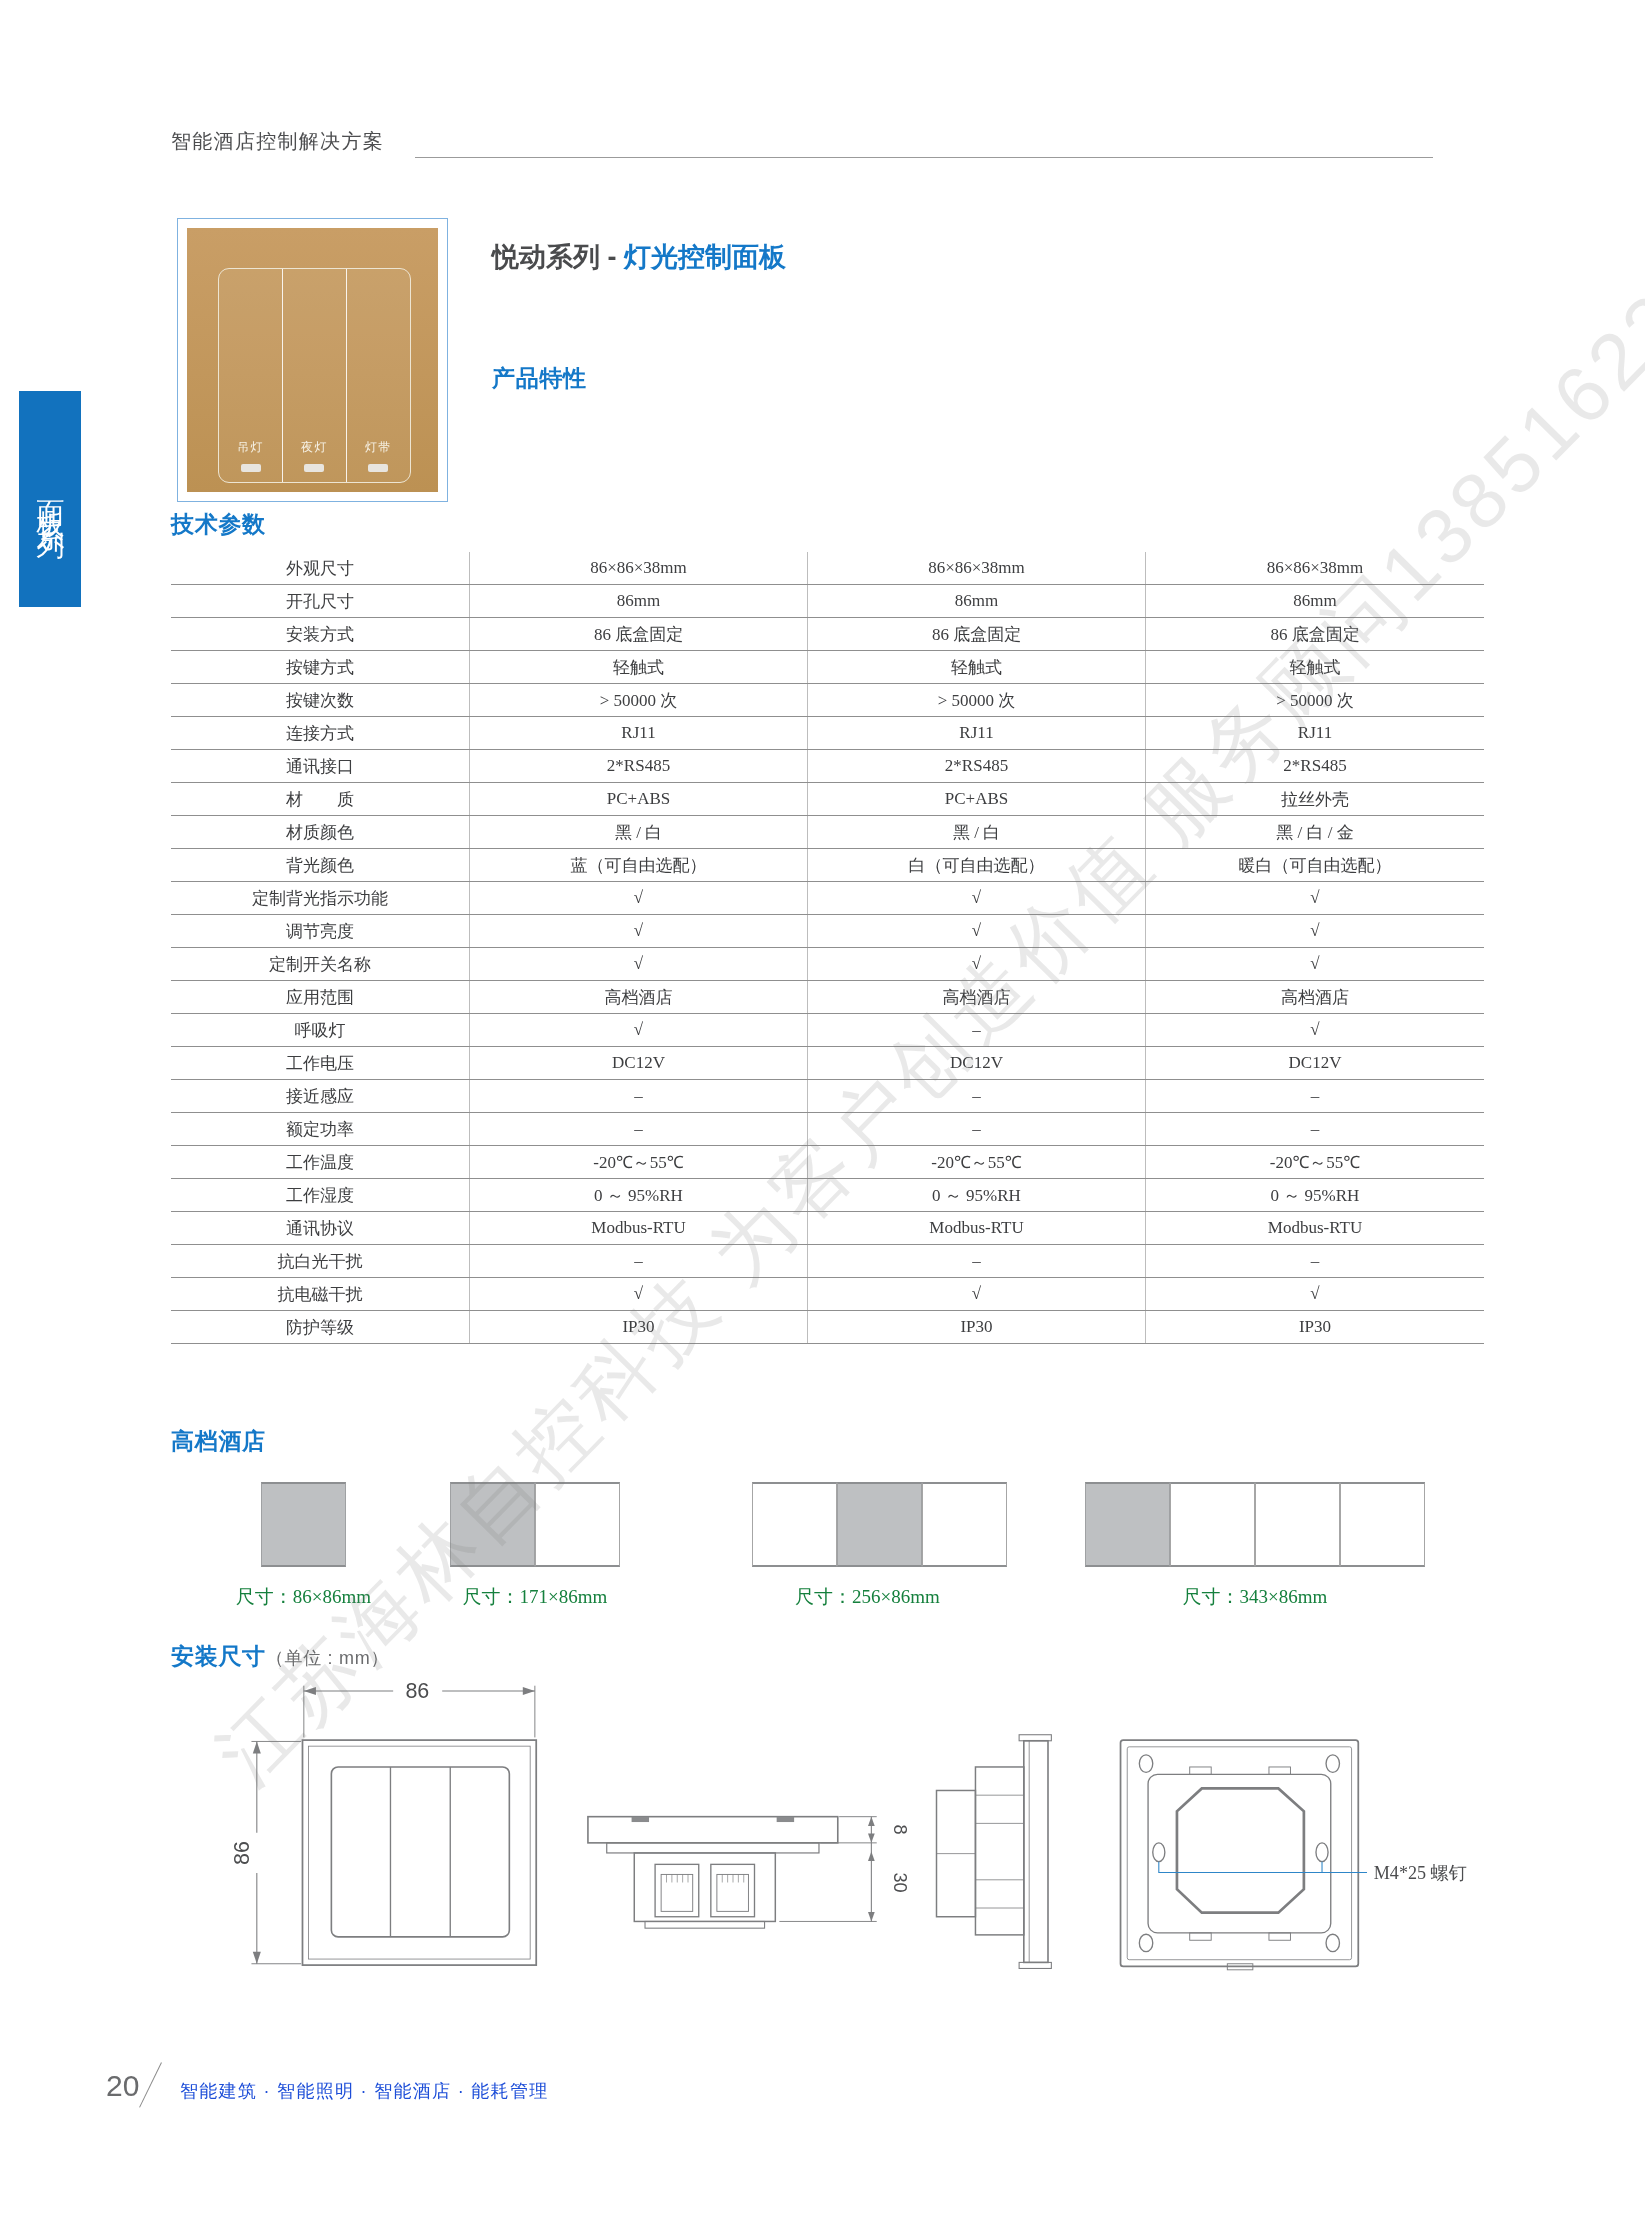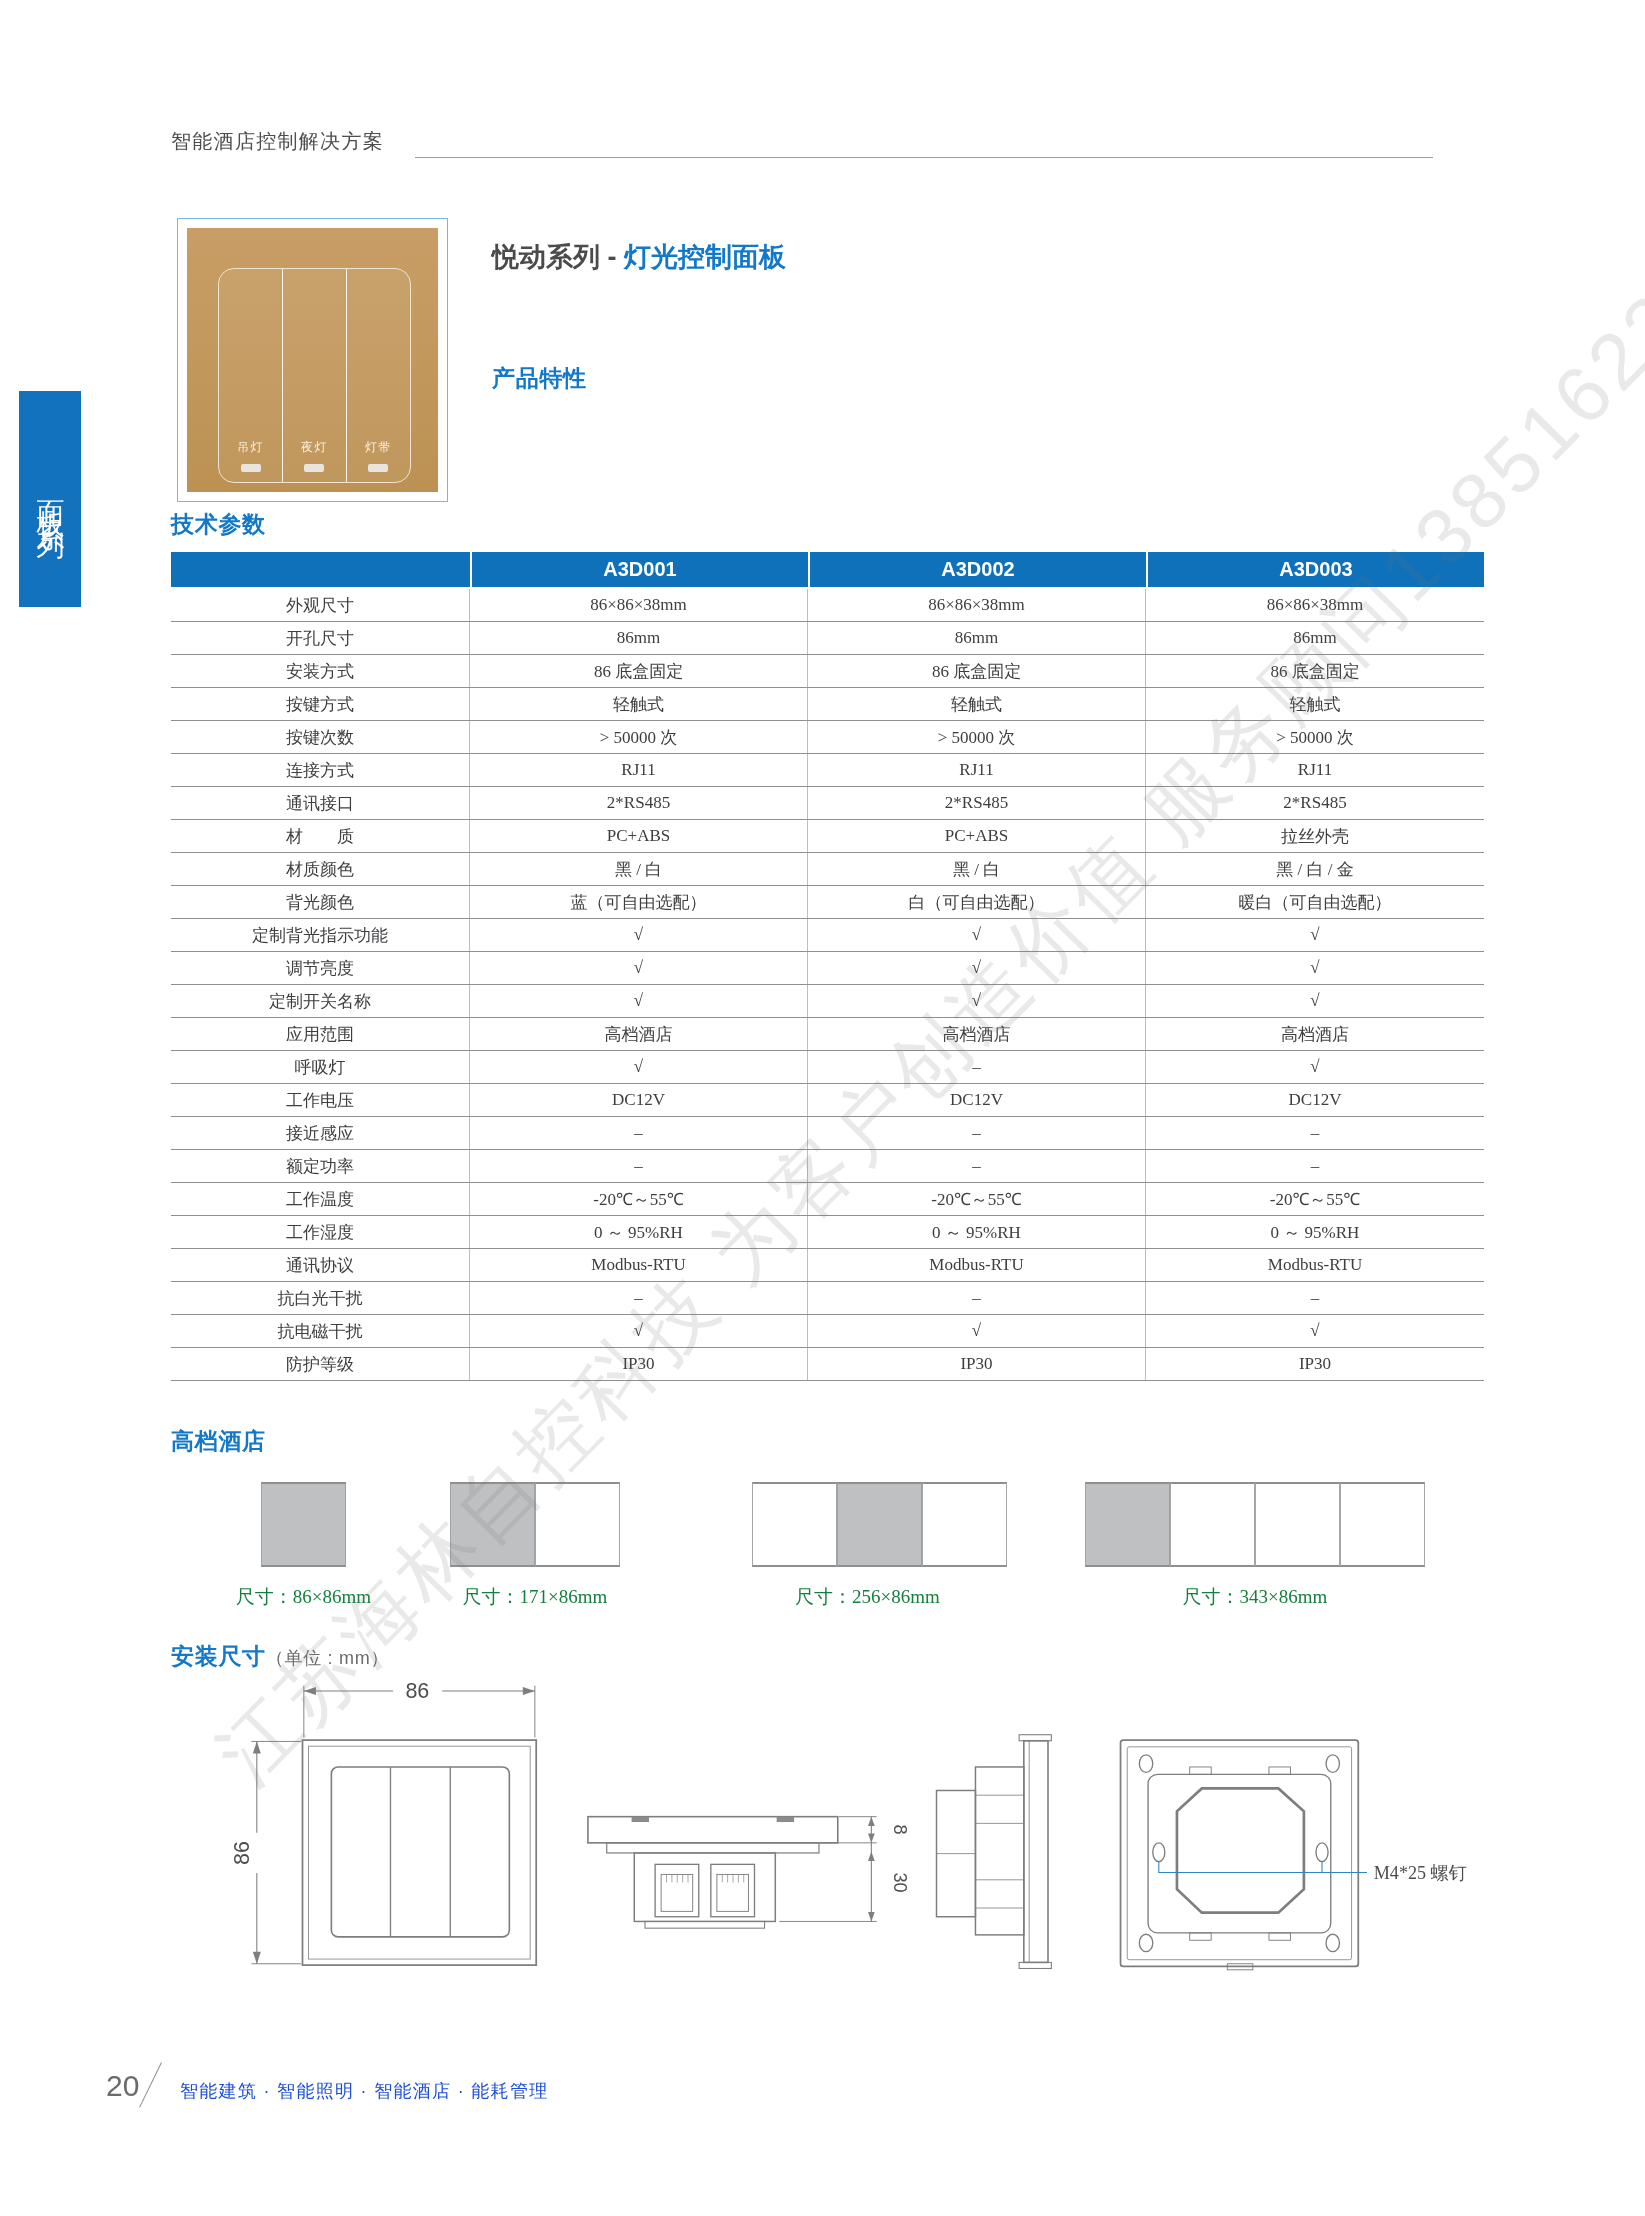--- a/index.html
+++ b/index.html
@@ -15,21 +15,21 @@
   .side-tab{left:19px;top:391px;width:62px;height:216px;background:#1272BE;
             display:flex;align-items:center;justify-content:center;}
   .side-tab-text{writing-mode:vertical-rl;color:#fff;font-size:28px;letter-spacing:10.7px;line-height:1;}
 
   
   .product-figure{left:177px;top:218px;width:271px;height:284px;border:1.3px solid #7FB2E0;
                   box-sizing:border-box;background:#fff;padding:8.7px;}
   .panel-gold{width:100%;height:100%;position:relative;
               background:linear-gradient(180deg,#C99E66 0%,#C2975C 55%,#BC9153 100%);}
   .panel-keys{position:absolute;left:12.5%;right:11%;top:15.4%;bottom:3.6%;
-              border:1.3px solid #EDE5D2;border-radius:16px;display:flex;
+              border:1.3px solid #EDE5D2;border-radius:11px;display:flex;
               background:rgba(255,255,255,0.05);}
   .panel-key{flex:1;position:relative;border-right:1.3px solid rgba(255,255,255,0.88);}
   .panel-key:last-child{border-right:none;}
   .key-label{position:absolute;bottom:12%;width:100%;text-align:center;color:#F6F1E4;
              font-size:12px;letter-spacing:1.3px;}
   .key-indicator{position:absolute;bottom:4.5%;left:50%;transform:translateX(-50%);
                  width:20px;height:8px;background:#ECECEA;border-radius:2px;opacity:.92;}
 
   
   .series-title{left:492px;top:239px;font-size:27px;font-weight:bold;}
@@ -114,26 +114,20 @@
   </div>
 
   <div class="abs series-title">
     <span class="series-prefix">悦动系列 - </span><span class="series-name">灯光控制面板</span>
   </div>
 
   <div class="abs blue-heading features-heading">产品特性</div>
 
   <div class="abs blue-heading specs-heading">技术参数</div>
   <div class="abs spec-table">
-    <div class="spec-header">
-      <div class="spec-h"></div>
-    <div class="spec-h">A3D001</div>
-        <div class="spec-h">A3D002</div>
-        <div class="spec-h">A3D003</div>
-      </div>
     <div>
         <div class="spec-row">
           <div>外观尺寸</div>
           <div>86×86×38mm</div>
           <div>86×86×38mm</div>
           <div>86×86×38mm</div>
         </div>
         <div class="spec-row">
           <div>开孔尺寸</div>
           <div>86mm</div>

